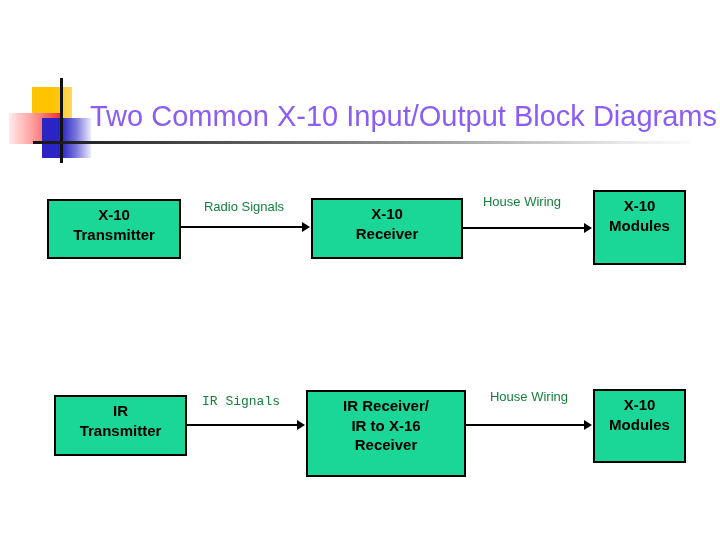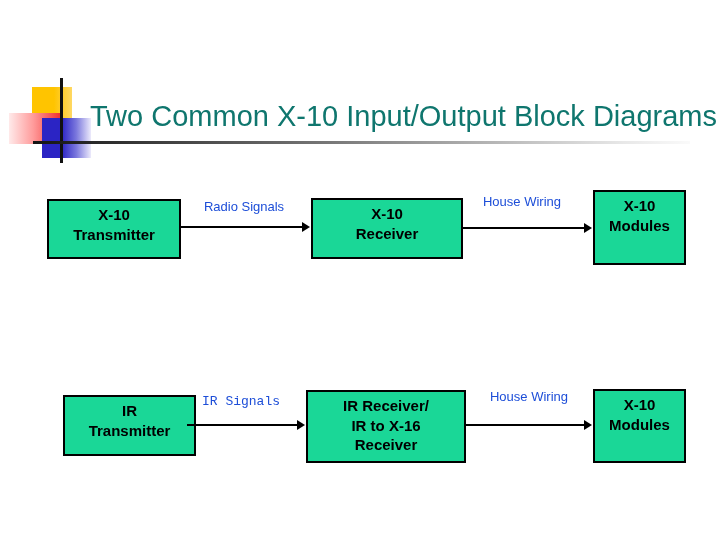--- a/index.html
+++ b/index.html
@@ -14,39 +14,39 @@
   .sq.red{left:9px;top:113px;width:54px;height:31px;
     background:linear-gradient(90deg,#ffeaea,#ff9b9b 45%,#ee2525);}
   .sq.blue{left:42px;top:118px;width:49px;height:40px;
     background:linear-gradient(90deg,#2b24c4 40%,#7b78dd 70%,#eceafb);}
   .vline{position:absolute;left:60px;top:78px;width:3px;height:85px;background:#111;}
   .hline{position:absolute;left:33px;top:141px;width:657px;height:3px;
     background:linear-gradient(90deg,#141414,#777 45%,#e8e8e8 90%,#fafafa);}
   
   .title{
     position:absolute;left:90px;top:100px;margin:0;
-    font-size:29px;font-weight:400;color:#0f766e;white-space:nowrap;letter-spacing:0;
+    font-size:29px;font-weight:400;color:#8b5cf6;white-space:nowrap;letter-spacing:0;
   }
   
   .box{
     position:absolute;box-sizing:border-box;
     background:var(--box-fill,#1ad797);border:2px solid var(--box-border,#000);
     display:flex;flex-direction:column;align-items:center;justify-content:flex-start;
     padding-top:4px;
     font-weight:700;font-size:15px;line-height:1.3;color:#000;text-align:center;
   }
   .box span{display:block;}
   
   .aline{position:absolute;height:2px;background:#000;}
   .ahead{position:absolute;width:0;height:0;
     border-left:8px solid #000;border-top:5px solid transparent;border-bottom:5px solid transparent;}
   
   .alabel{
     position:absolute;transform:translateX(-50%);
-    font-size:13px;color:#1d4ed8;white-space:nowrap;font-weight:400;
+    font-size:13px;color:#15803d;white-space:nowrap;font-weight:400;
   }
 </style>
 </head>
 <body>
 
 <div class="slide">
 
   <div class="sq yellow"></div>
   <div class="sq red"></div>
   <div class="sq blue"></div>
@@ -71,30 +71,30 @@
 
   <div class="alabel" style="left:522px;top:194px;">House Wiring</div>
   <div class="aline" style="left:463px;top:227px;width:121px;"></div>
   <div class="ahead" style="left:584px;top:223px;"></div>
 
   <div class="box" style="left:593px;top:190px;width:93px;height:75px;">
     <span>X-10</span>
     <span>Modules</span>
   </div>
 
-  <div class="box" style="left:54px;top:395px;width:133px;height:61px;margin-left:9px;">
+  <div class="box" style="left:54px;top:395px;width:133px;height:61px;">
     <span>IR</span>
     <span>Transmitter</span>
   </div>
 
   <div class="alabel" style="left:241px;top:394px;font-family:Liberation Mono, monospace;">IR Signals</div>
   <div class="aline" style="left:187px;top:424px;width:110px;"></div>
   <div class="ahead" style="left:297px;top:420px;"></div>
 
-  <div class="box" style="left:306px;top:390px;width:160px;height:73px;">
+  <div class="box" style="left:306px;top:390px;width:160px;height:87px;">
     <span>IR Receiver/</span>
     <span>IR to X-16</span>
     <span>Receiver</span>
   </div>
 
   <div class="alabel" style="left:529px;top:389px;">House Wiring</div>
   <div class="aline" style="left:466px;top:424px;width:118px;"></div>
   <div class="ahead" style="left:584px;top:420px;"></div>
 
   <div class="box" style="left:593px;top:389px;width:93px;height:74px;">

